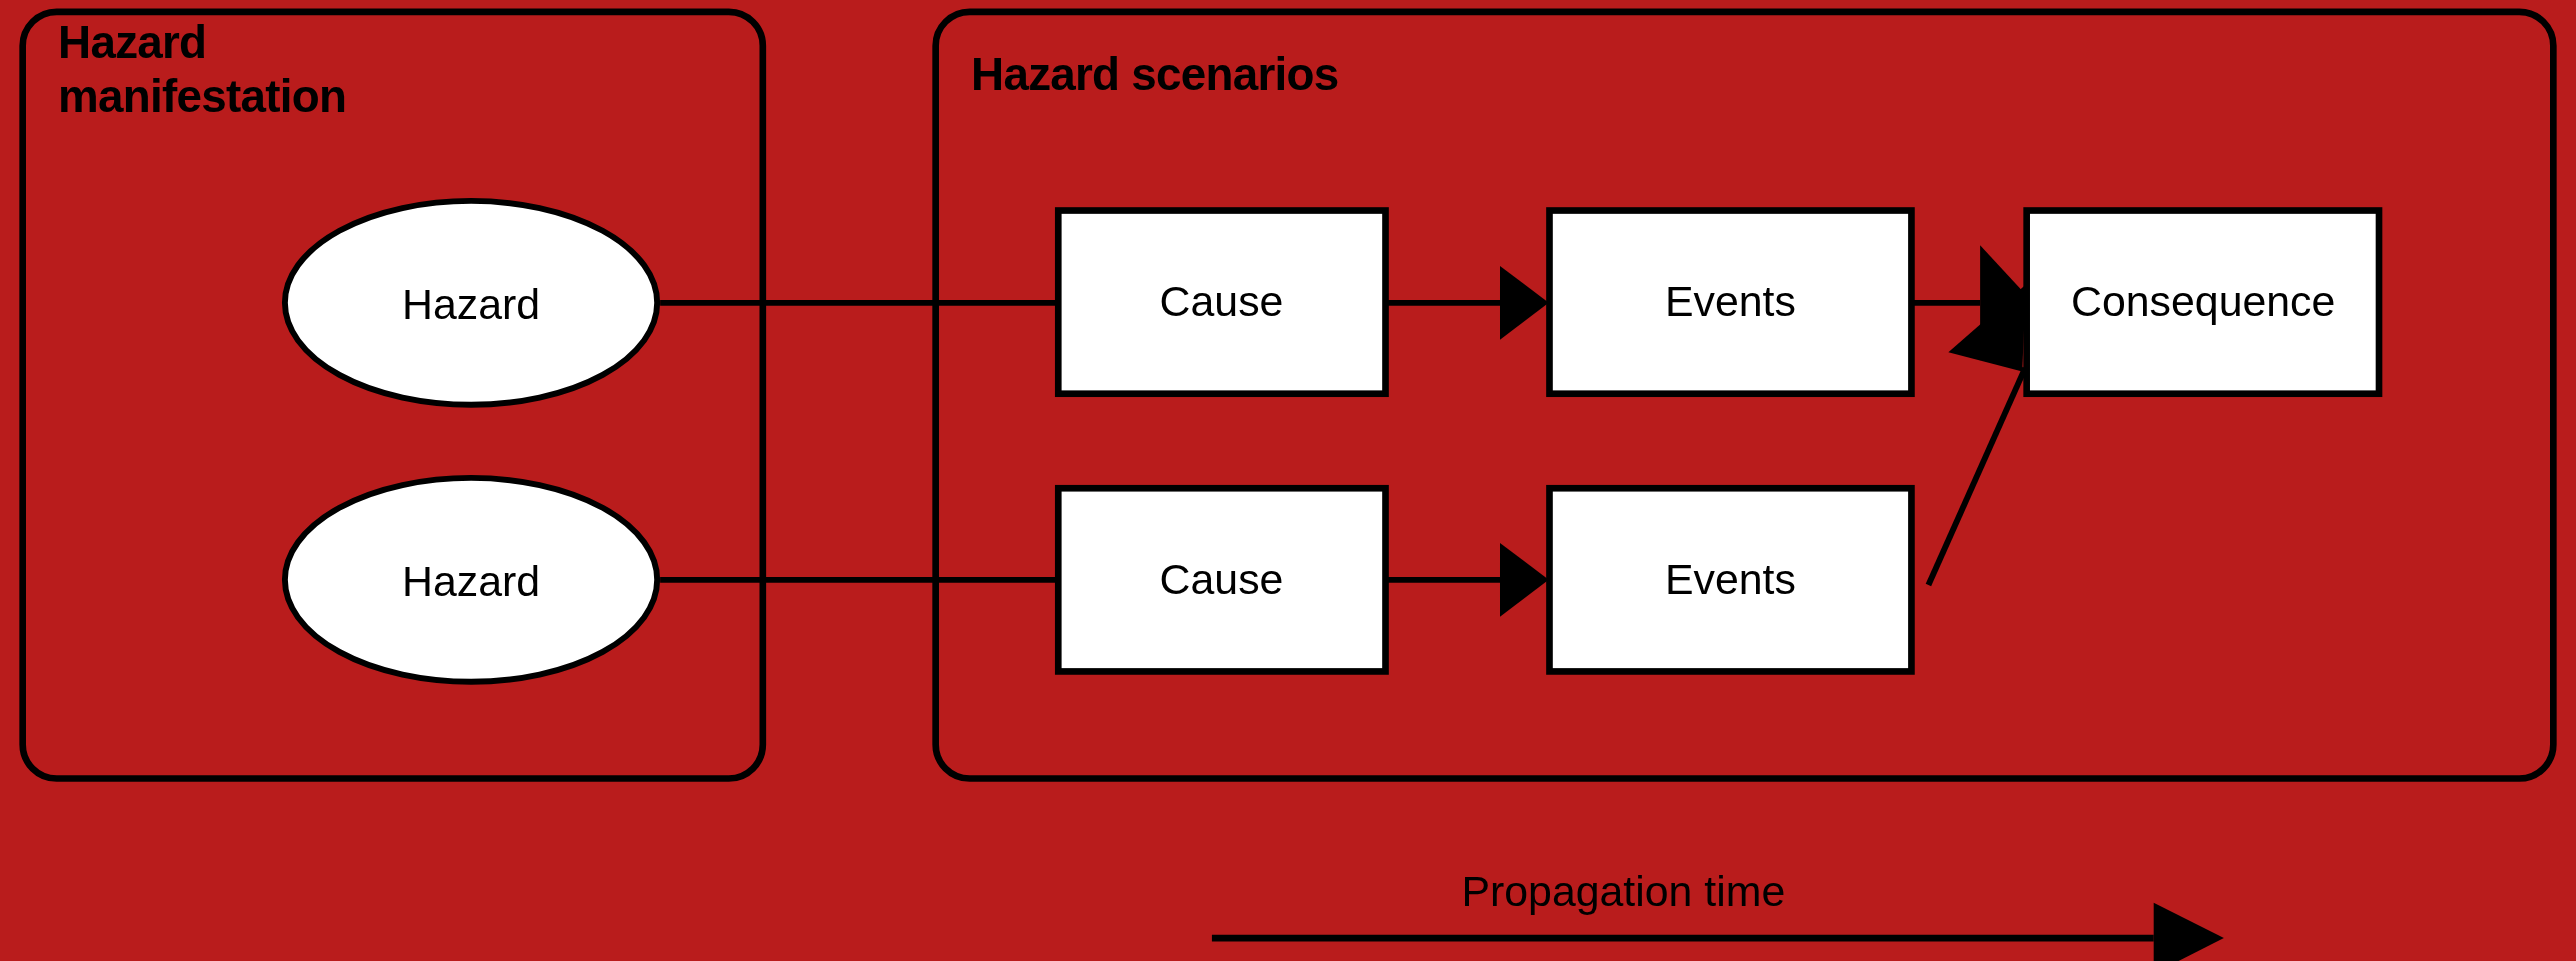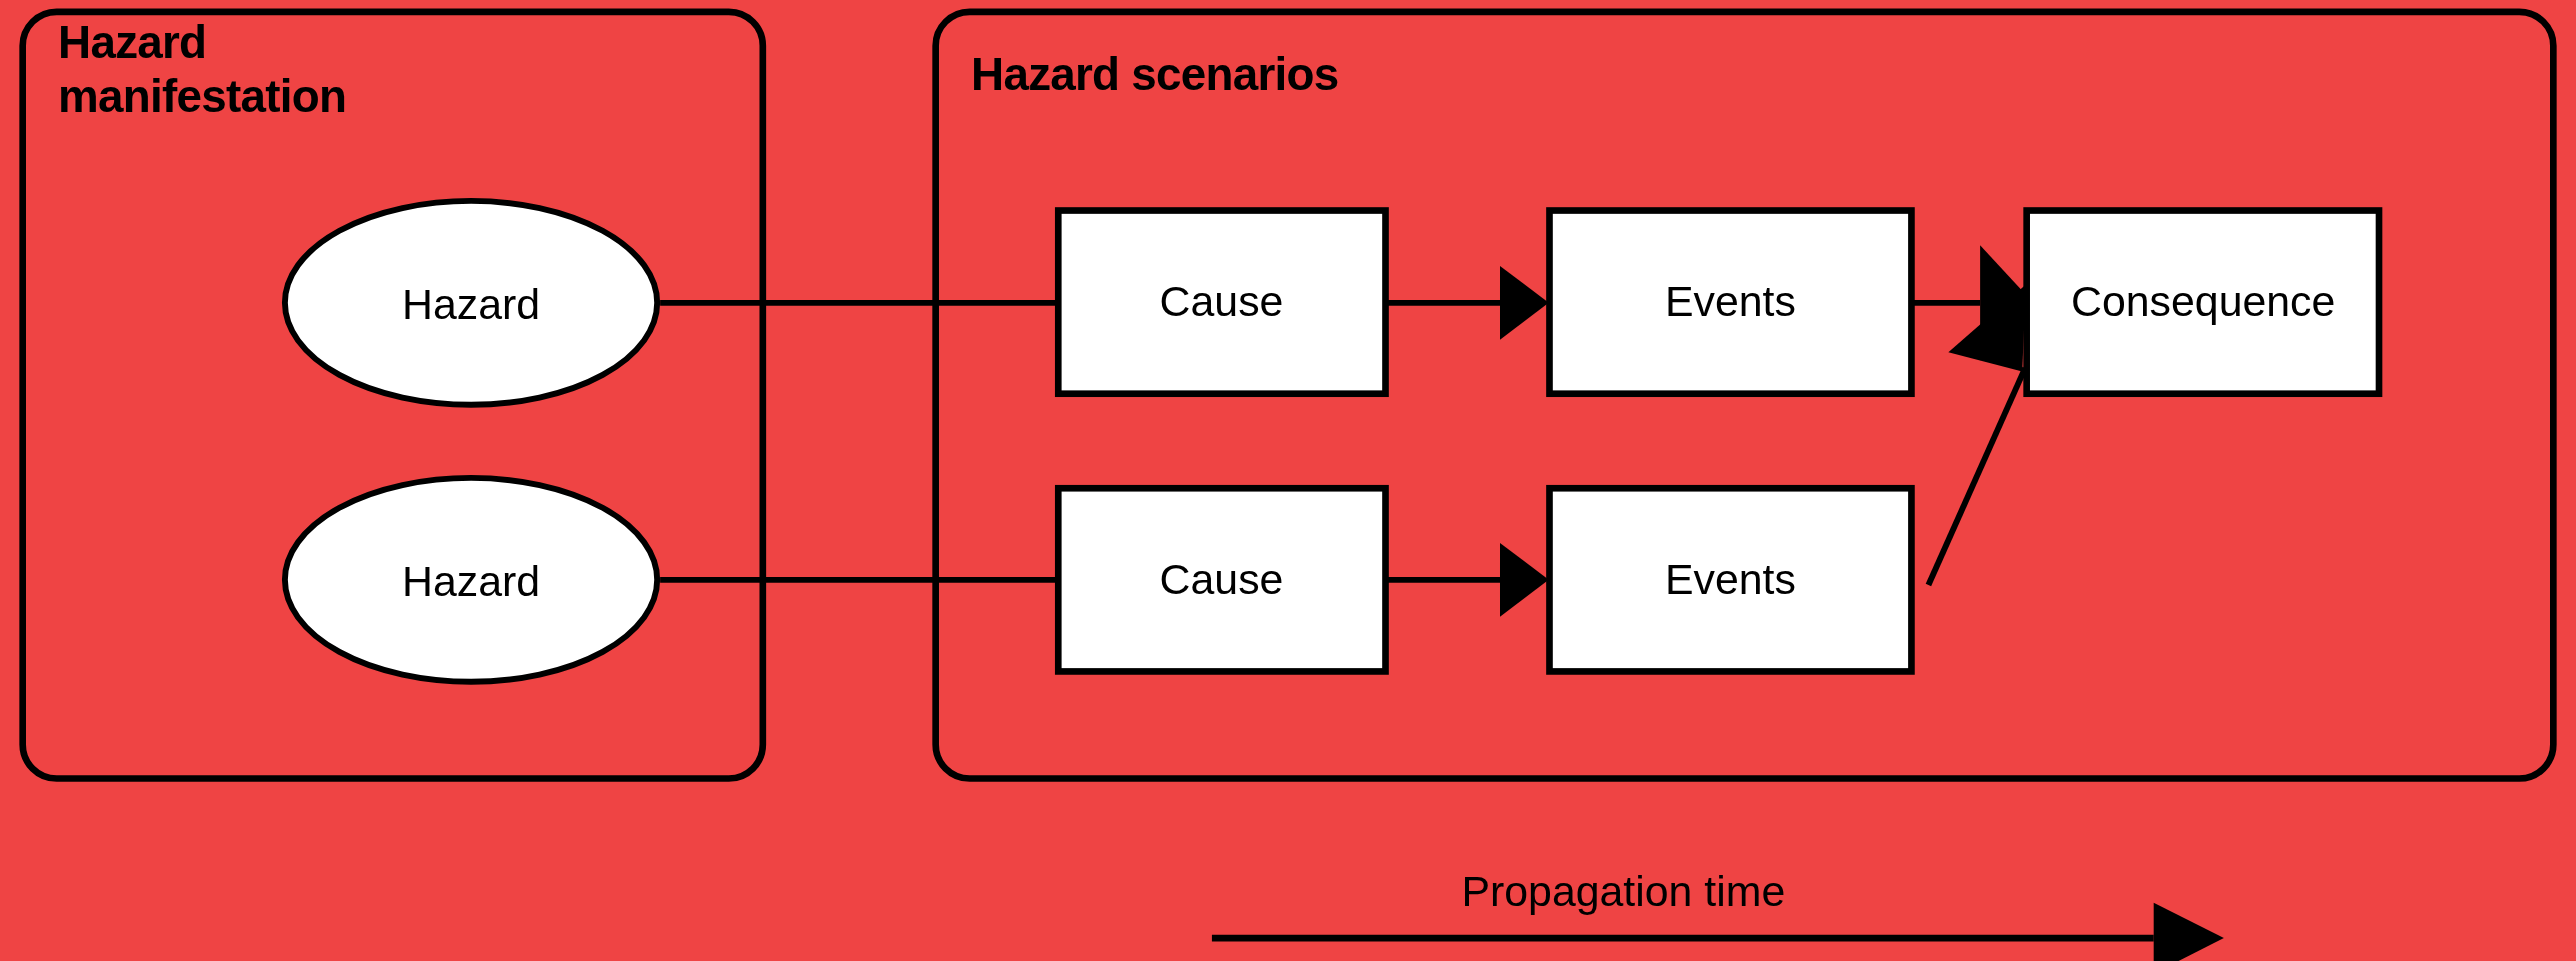--- a/index.html
+++ b/index.html
@@ -10,21 +10,21 @@
   body {
     width: 2576px;
     height: 961px;
     overflow: hidden;
     font-family: "Liberation Sans", sans-serif;
   }
   #diagram-root {
     position: relative;
     width: 2576px;
     height: 961px;
-    background: #ef4444;
+    background: #b91c1c;
   }
   svg.canvas {
     position: absolute;
     top: 0;
     left: 0;
     width: 2576px;
     height: 961px;
     display: block;
   }
   .panel-outline {

